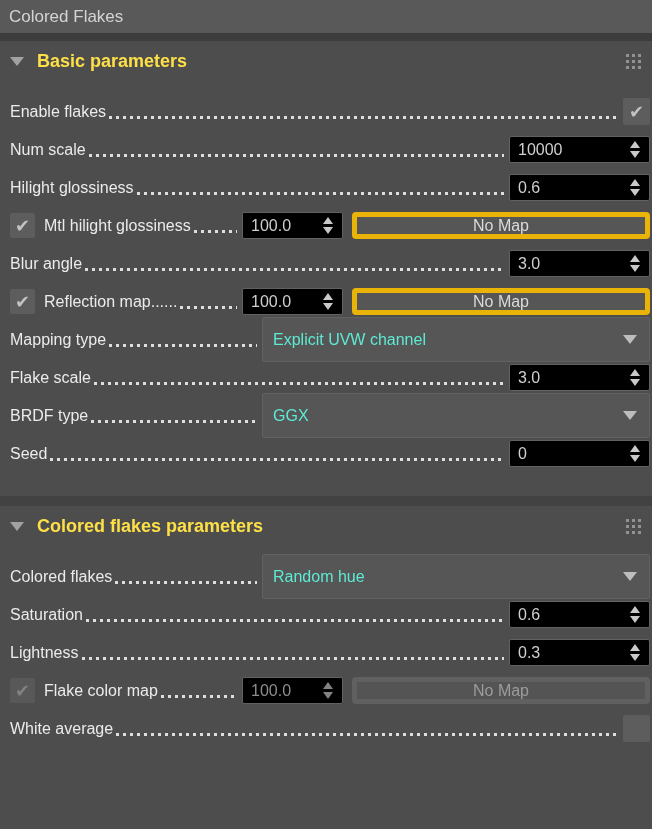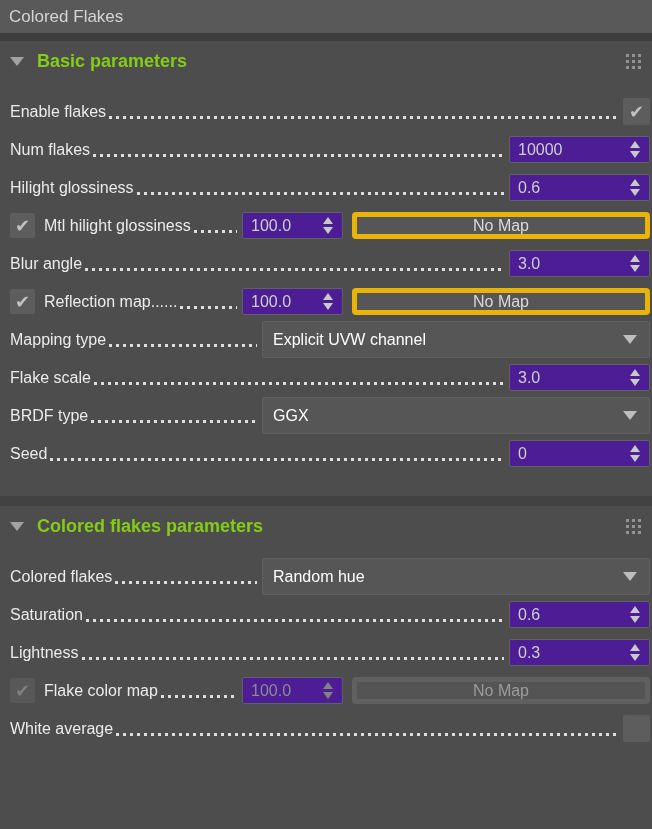--- a/index.html
+++ b/index.html
@@ -13,50 +13,50 @@
   }
   .sep-a { height:8px; background:#3d3d3d; }
   .sep-b { height:10px; background:#424242; }
   .spacer { height:29px; }
 
   .rollout-header { height:40px; display:flex; align-items:center; padding:0 11px 0 10px; }
   .tri-down {
     width:0; height:0; border-left:7px solid transparent; border-right:7px solid transparent;
     border-top:9px solid #a2a2a2; margin-right:13px; flex:none;
   }
-  .rollout-title { font-weight:bold; font-size:18px; color:#84cc16; }
+  .rollout-title { font-weight:bold; font-size:18px; color:#fde047; }
   .grip { margin-left:auto; display:grid; grid-template-columns:repeat(3,3px); gap:3px; }
   .grip i { width:3px; height:3px; background:#929292; display:block; }
 
   .row {
     display:flex; align-items:center; height:27px;
     margin:11px 2px 0 10px; font-size:16px; color:#ebebeb;
   }
   .row.first { margin-top:17px; }
   .lbl { white-space:nowrap; flex:none; }
   .cb-lbl { white-space:nowrap; overflow:hidden; flex:none; max-width:186px; }
   .leader {
     flex:1; height:3px; margin:0 5px 0 3px; transform:translateY(6px); min-width:0;
     background:repeating-linear-gradient(to right,#dedede 0 3px,transparent 3px 7px);
   }
 
   .spin {
-    width:141px; height:27px; background:#4c1d95; border:1px solid #616161;
+    width:141px; height:27px; background:#000000; border:1px solid #616161;
     box-sizing:border-box; border-radius:2px; display:flex; align-items:center; flex:none;
   }
   .spin.small { width:101px; }
   .spin .val { flex:1; padding-left:8px; color:#cfcfcf; overflow:hidden; white-space:nowrap; }
   .arrows { width:22px; display:flex; flex-direction:column; align-items:center; gap:3px; padding-right:3px; flex:none; }
   .up   { width:0; height:0; border-left:5px solid transparent; border-right:5px solid transparent; border-bottom:7px solid #c9c9c9; }
   .down { width:0; height:0; border-left:5px solid transparent; border-right:5px solid transparent; border-top:7px solid #c9c9c9; }
 
   .ddl {
-    width:388px; height:37px; background:#565656; border:1px solid #616161; border-radius:2px;
+    width:388px; height:45px; background:#565656; border:1px solid #616161; border-radius:2px;
     box-sizing:border-box; display:flex; align-items:center; padding:0 12px 0 10px;
-    flex:none; color:#ffffff;
+    flex:none; color:#5eead4;
   }
   .ddl .caret {
     margin-left:auto; width:0; height:0;
     border-left:7px solid transparent; border-right:7px solid transparent; border-top:9px solid #bdbdbd;
   }
 
   .mapbtn {
     width:298px; height:27px; background:#565656; border:5px solid #eab308; border-radius:4px;
     box-sizing:border-box; color:#dadada; display:flex; align-items:center; justify-content:center;
     flex:none; margin-left:9px; font-size:16px;
@@ -106,21 +106,21 @@
 
   <div class="row first">
     <span class="lbl">Enable flakes</span>
     <span class="leader"></span>
     <span class="cb cb-right">
         <span>✔</span>
       </span>
   </div>
 
   <div class="row">
-    <span class="lbl">Num flakes</span>
+    <span class="lbl">Num scale</span>
     <span class="leader"></span>
     <span class="spin">
       <span class="val">10000</span>
       <span class="arrows">
           <span class="up"></span>
           <span class="down"></span>
         </span>
     </span>
   </div>
 

